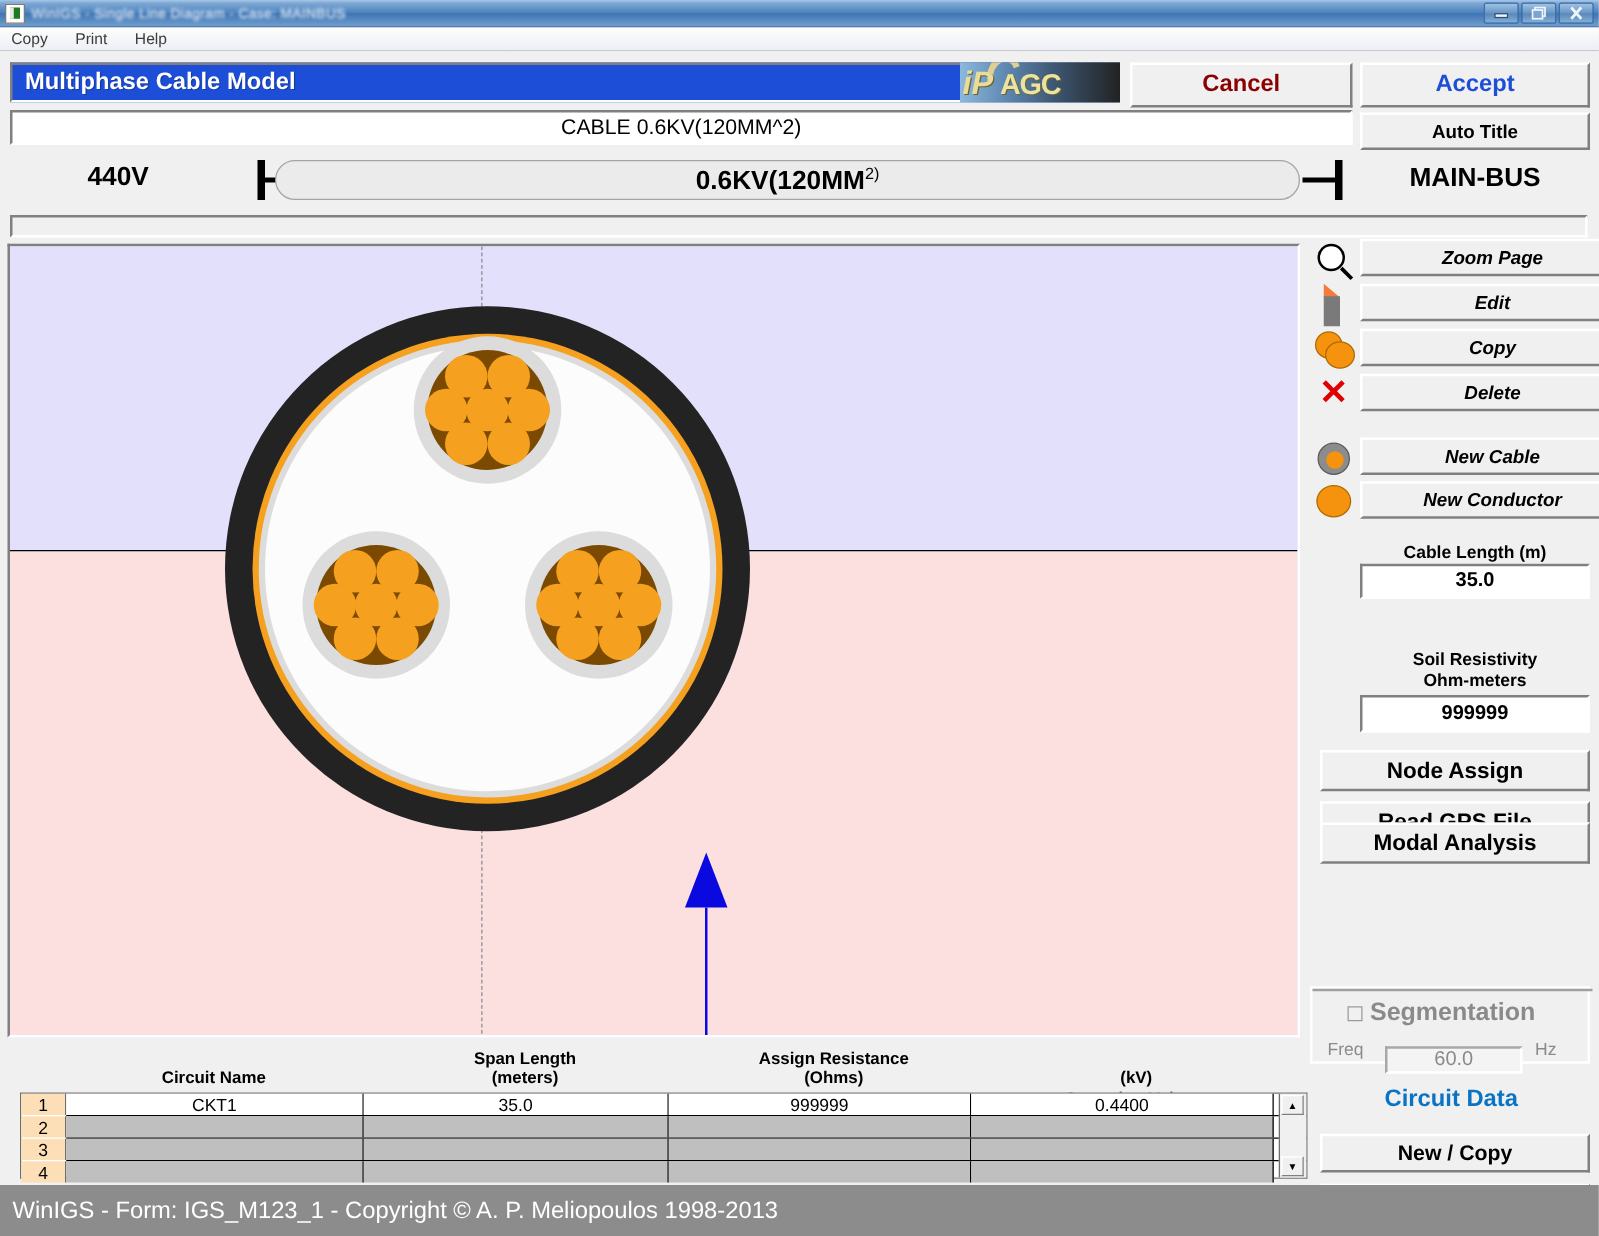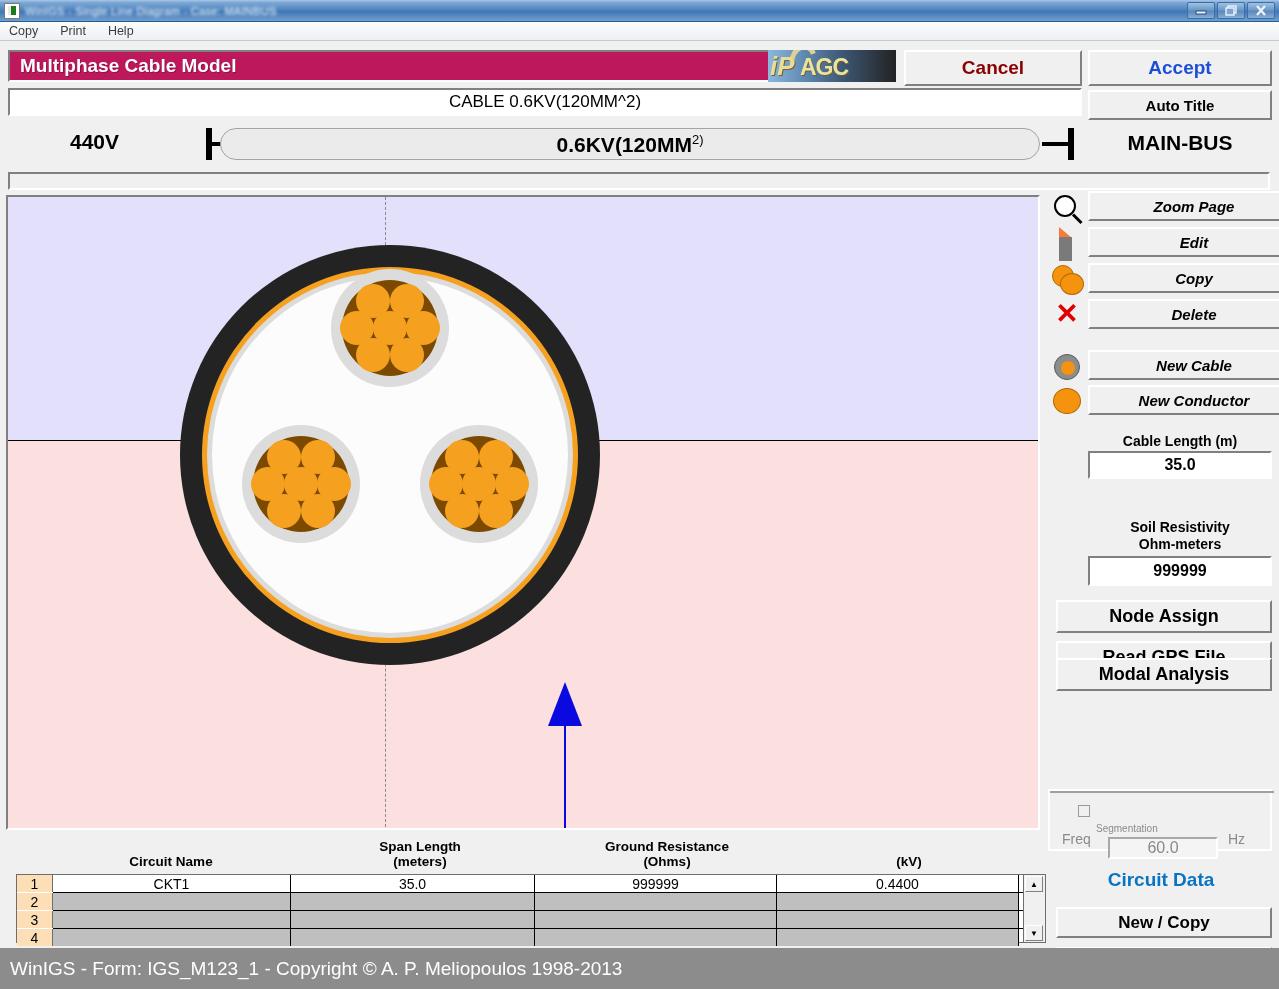--- a/index.html
+++ b/index.html
@@ -73,21 +73,21 @@
   .btn.red  { color:#8b0000; }
   .field {
     background:#ffffff;
     border:2px solid; border-color:#808080 #ffffff #ffffff #808080;
     display:flex; align-items:center; justify-content:center;
     font-size:16px; font-weight:bold; color:#000;
   }
 
   
   #hdrBand { position:absolute; left:8px; top:9px; width:888px; height:32px;
-    background:#be185d;
+    background:#1d4ed8;
     border:2px solid; border-color:#808080 #ffffff #ffffff #808080;
     display:flex; align-items:center; }
   #hdrBand .h-title {
     font-size:19px; font-weight:bold; color:#ffffff; margin-left:10px;
     text-shadow:1px 1px 0 rgba(0,0,0,.25);
   }
   #logo {
     position:absolute; left:768px; top:9px; width:128px; height:32px;
     background: linear-gradient(to right,#8cb8dd 0%,#5d86ae 30%,#3c5570 60%,#222222 100%);
     overflow:hidden;
@@ -217,21 +217,21 @@
   .lbl { position:absolute; width:184px; text-align:center; font-size:14px; font-weight:bold; color:#000; }
 
   
   #segGroup { position:absolute; left:1048px; top:748px; width:224px; height:62px;
     border-top:2px solid #fff; border-bottom:2px solid #fff;
     border-left:2px solid #fff; border-right:2px solid #fff;
     background:#f0f0f0;}
   #segGroup .gline { position:absolute; left:0; top:0; width:224px; height:2px; background:#a0a0a0; }
   #segChk { position:absolute; left:28px; top:14px; width:12px; height:12px;
     border:1px solid #9a9a9a; background:#f0f0f0; }
-  #segLbl { position:absolute; left:46px; top:8px; font-size:10px; font-weight:normal; color:#8a8a8a;margin-top:24px; }
+  #segLbl { position:absolute; left:46px; top:8px; font-size:20px; font-weight:bold; color:#8a8a8a; }
   #freqLbl { position:absolute; left:12px; top:40px; font-size:14px; color:#8a8a8a; }
   #freqVal { position:absolute; left:58px; top:46px; width:110px; height:22px;
     background:#f4f4f4; border:2px solid; border-color:#a8a8a8 #ffffff #ffffff #a8a8a8;
     display:flex; align-items:center; justify-content:center;
     font-size:16px; color:#8a8a8a; }
   #hzLbl { position:absolute; left:178px; top:40px; font-size:14px; color:#8a8a8a; }
 
   
   #tblWrap { position:absolute; left:6px; top:793px; width:1040px; height:114px; }
   #tblHead { position:absolute; left:0; top:0; width:1040px; height:40px; }
@@ -450,21 +450,21 @@
     <div id="hzLbl">Hz</div>
   </div>
 
   <div id="tblWrap">
     <div id="tblHead">
       <div class="colhdr" style="left:46px;  top:20px; width:238px;">Circuit Name</div>
 
       <div class="colhdr" style="left:292px; top:5px;  width:244px;">Span Length</div>
       <div class="colhdr" style="left:292px; top:20px; width:244px;">(meters)</div>
 
-      <div class="colhdr" style="left:540px; top:5px;  width:242px;">Ground Resistance</div>
+      <div class="colhdr" style="left:540px; top:5px;  width:242px;">Assign Resistance</div>
       <div class="colhdr" style="left:540px; top:20px; width:242px;">(Ohms)</div>
 
       <div class="colhdr" style="left:782px; top:5px;  width:242px;margin-top:32px;">Operating Voltage</div>
       <div class="colhdr" style="left:782px; top:20px; width:242px;">(kV)</div>
     </div>
 
     <div id="grid">
       <div class="grow filled" style="top:0px;">
         <div class="gnum">1</div>
         <div class="gcell c1">CKT1</div>

